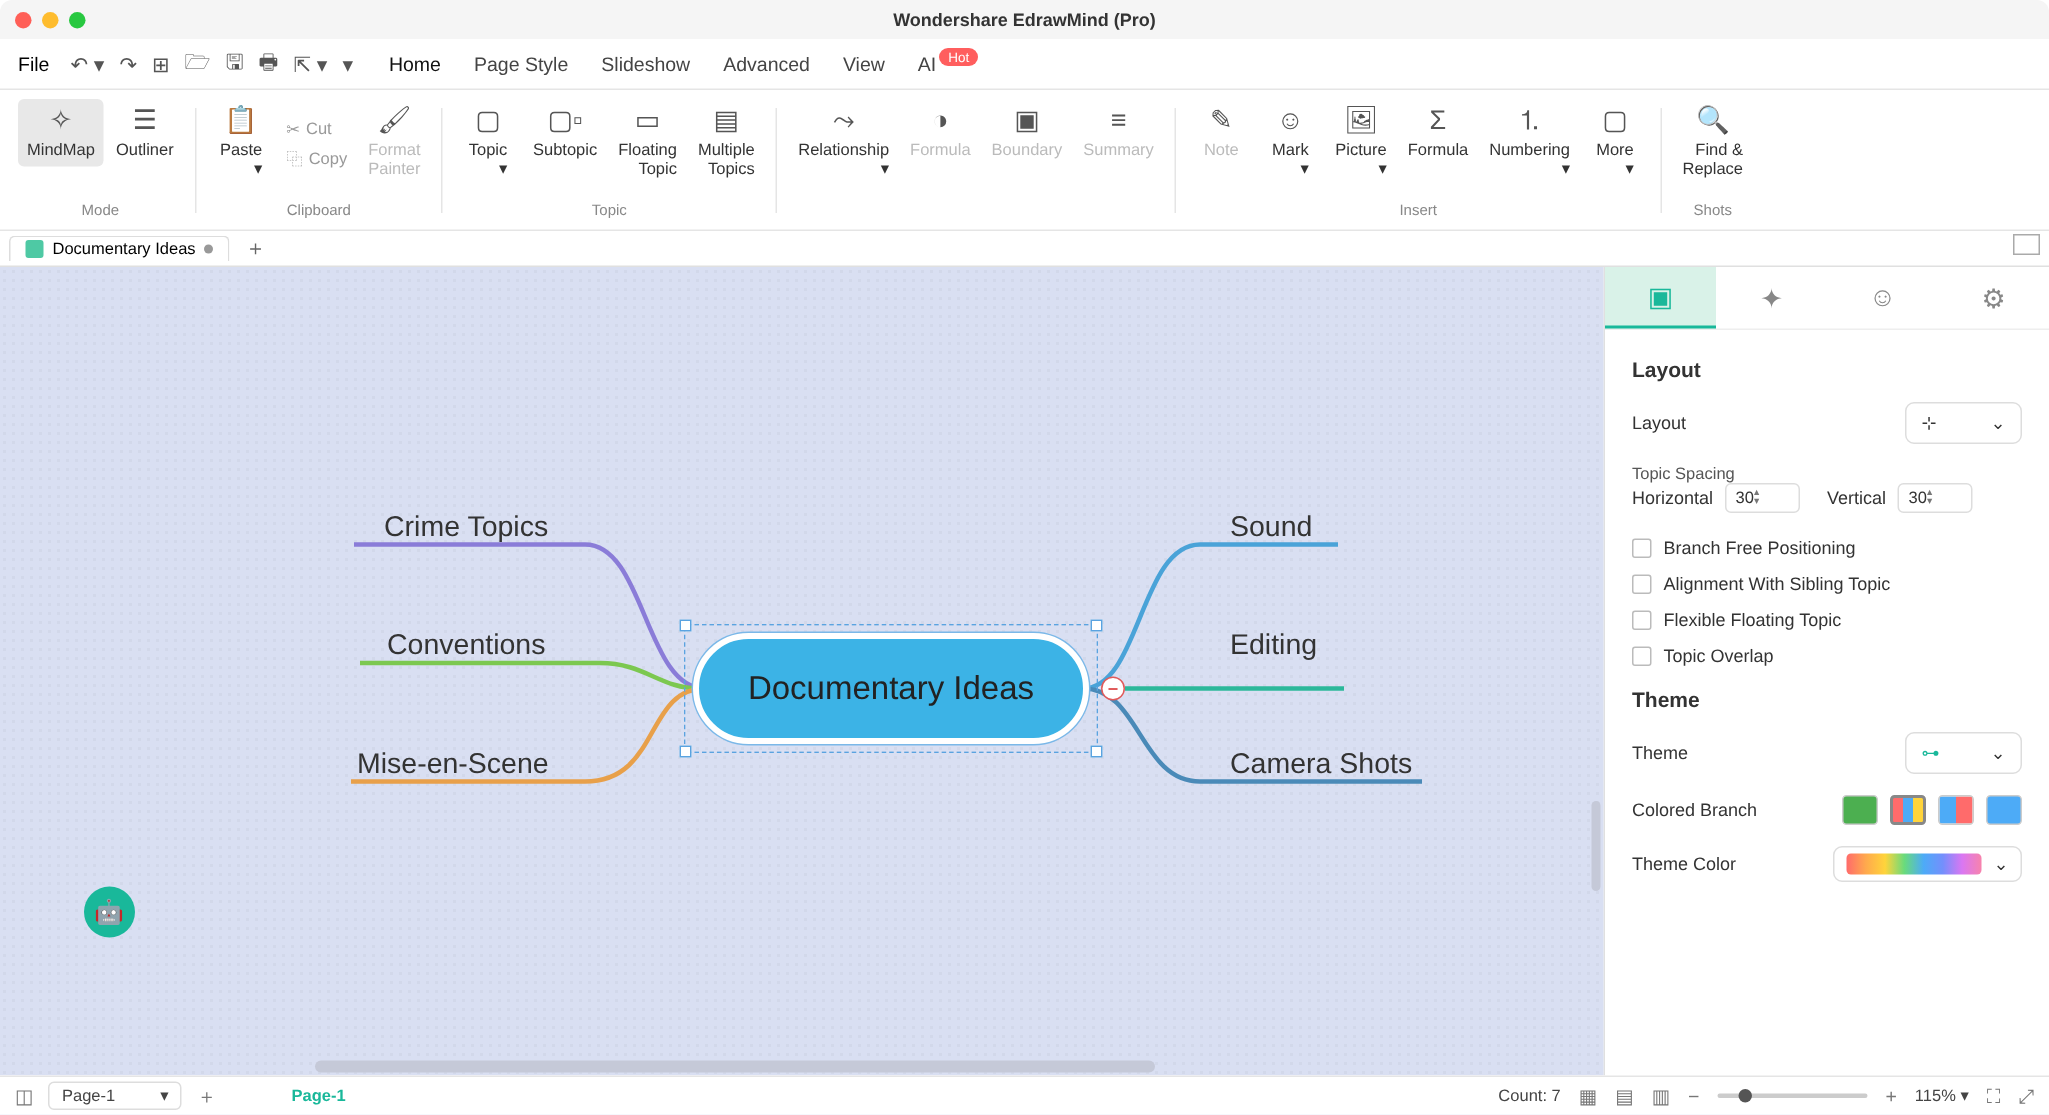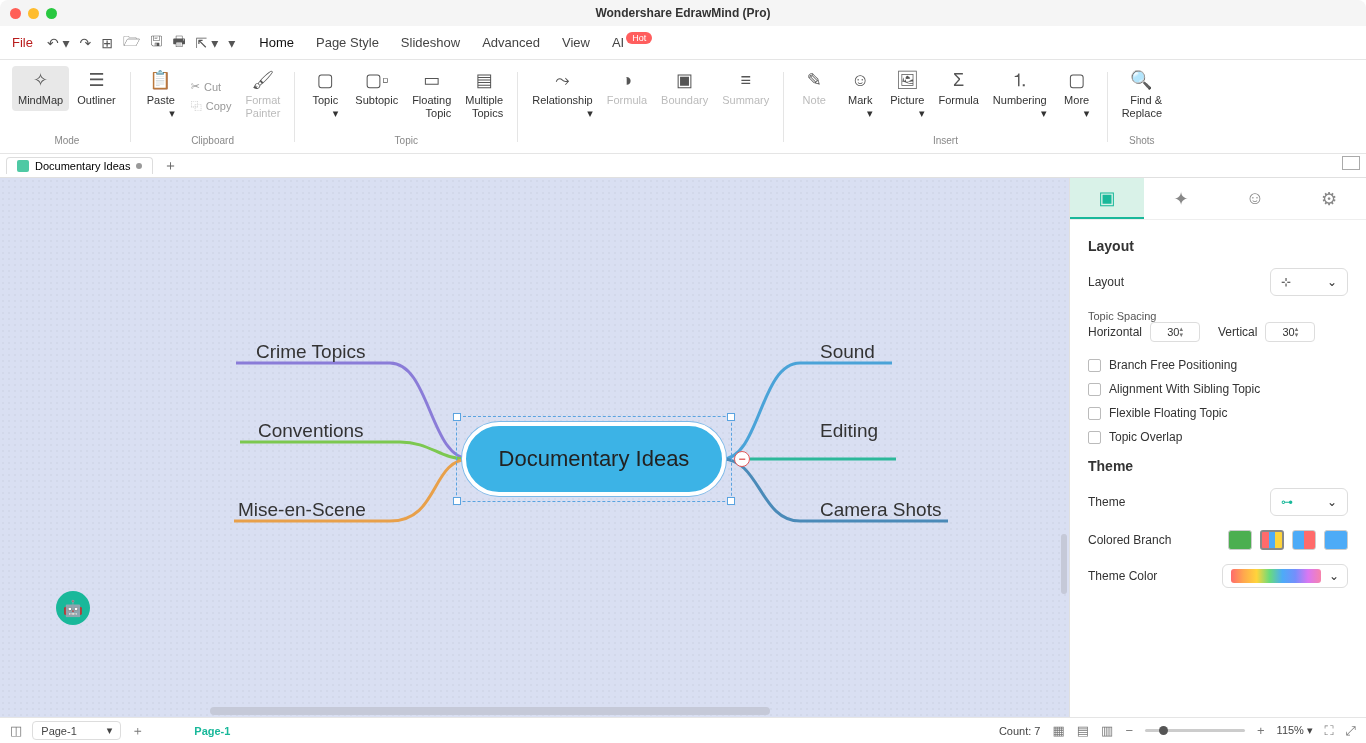--- a/index.html
+++ b/index.html
@@ -7,21 +7,21 @@
 
 
 .titlebar { height:26px; background:#f5f5f5; display:flex; align-items:center; position:relative; border-radius:8px 8px 0 0; }
 .traffic { display:flex; gap:7px; margin-left:10px; }
 .dot { width:11px; height:11px; border-radius:50%; }
 .dot.r{background:#ff5f57}.dot.y{background:#febc2e}.dot.g{background:#28c840}
 .titlebar .title{position:absolute;left:50%;transform:translateX(-50%);font-size:12px;color:#333;font-weight:700}
 
 
 .menubar{height:34px;background:#fff;border-bottom:1px solid #e5e5e5;display:flex;align-items:center;padding:0 12px;position:relative}
-.menubar .file{font-size:13px;color:#b91c1c;margin-right:14px}
+.menubar .file{font-size:13px;color:#000000;margin-right:14px}
 .menubar .qat{display:flex;align-items:center;gap:10px;color:#555}
 .menubar .qat span{font-size:14px}
 .menubar .tabs{display:flex;gap:22px;margin-left:24px;font-size:13px;color:#444}
 .menubar .tabs .tab.active{font-weight:400;color:#111}
 .menubar .hot{background:#ff5e5e;color:#fff;font-size:9px;border-radius:8px;padding:1px 6px;position:relative;top:-6px;left:2px}
 .menubar .right{position:absolute;right:12px;display:flex;align-items:center;gap:18px;font-size:13px;color:#333}
 .avatar{width:22px;height:22px;border-radius:50%;background:linear-gradient(135deg,#ffb6e6,#8ec5ff,#8affc1)}
 
 
 .ribbon{height:94px;background:#fff;border-bottom:1px solid #e5e5e5;display:flex;align-items:flex-start;padding:6px 8px;position:relative}
@@ -63,21 +63,21 @@
 .rpanel{width:297px;background:#fff;border-left:1px solid #e0e0e0;display:flex;flex-direction:column;overflow:hidden}
 .rp-tabs{height:42px;display:flex;border-bottom:1px solid #eee}
 .rp-tab{flex:1;display:flex;align-items:center;justify-content:center;font-size:18px;color:#888}
 .rp-tab.active{background:#d9f2e8;color:#19b89a;border-bottom:2px solid #19b89a}
 .rp-body{padding:14px 18px 0;font-size:12px;color:#333;overflow:auto}
 .rp-h{font-size:14px;font-weight:600;margin:4px 0 14px}
 .rp-row{display:flex;align-items:center;justify-content:space-between;margin-bottom:14px}
 .rp-sel{border:1px solid #ddd;border-radius:6px;padding:6px 10px;display:flex;align-items:center;gap:10px;min-width:78px;justify-content:space-between}
 .rp-sub{font-size:11px;color:#555;margin-bottom:0}
 .rp-inline{display:flex;align-items:center;gap:8px;margin-bottom:16px}
-.rp-num{border:1px solid #ddd;border-radius:4px;width:50px;padding:3px 6px;font-size:11px;display:flex;justify-content:center;align-items:center}
+.rp-num{border:1px solid #ddd;border-radius:4px;width:50px;padding:3px 6px;font-size:11px;display:flex;justify-content:flex-start;align-items:center}
 .rp-num .spin{display:flex;flex-direction:column;font-size:7px;line-height:6px;color:#777}
 .rp-chk{display:flex;align-items:center;gap:8px;margin-bottom:10px;font-size:12px;color:#333}
 .rp-chk .box{width:13px;height:13px;border:1px solid #bbb;border-radius:2px}
 .rp-swatches{display:flex;gap:8px}
 .rp-swatch{width:24px;height:20px;border:1px solid #ccc;border-radius:3px}
 .rp-swatch.sel{border:2px solid #888}
 .rp-colorbar{width:90px;height:14px;background:linear-gradient(90deg,#ff6b6b,#ffa94d,#ffd43b,#69db7c,#4dabf7,#748ffc,#da77f2,#f783ac);border-radius:3px}
 .rp-color-sel{border:1px solid #ddd;border-radius:6px;padding:4px 8px;display:flex;align-items:center;gap:8px}
 
 

